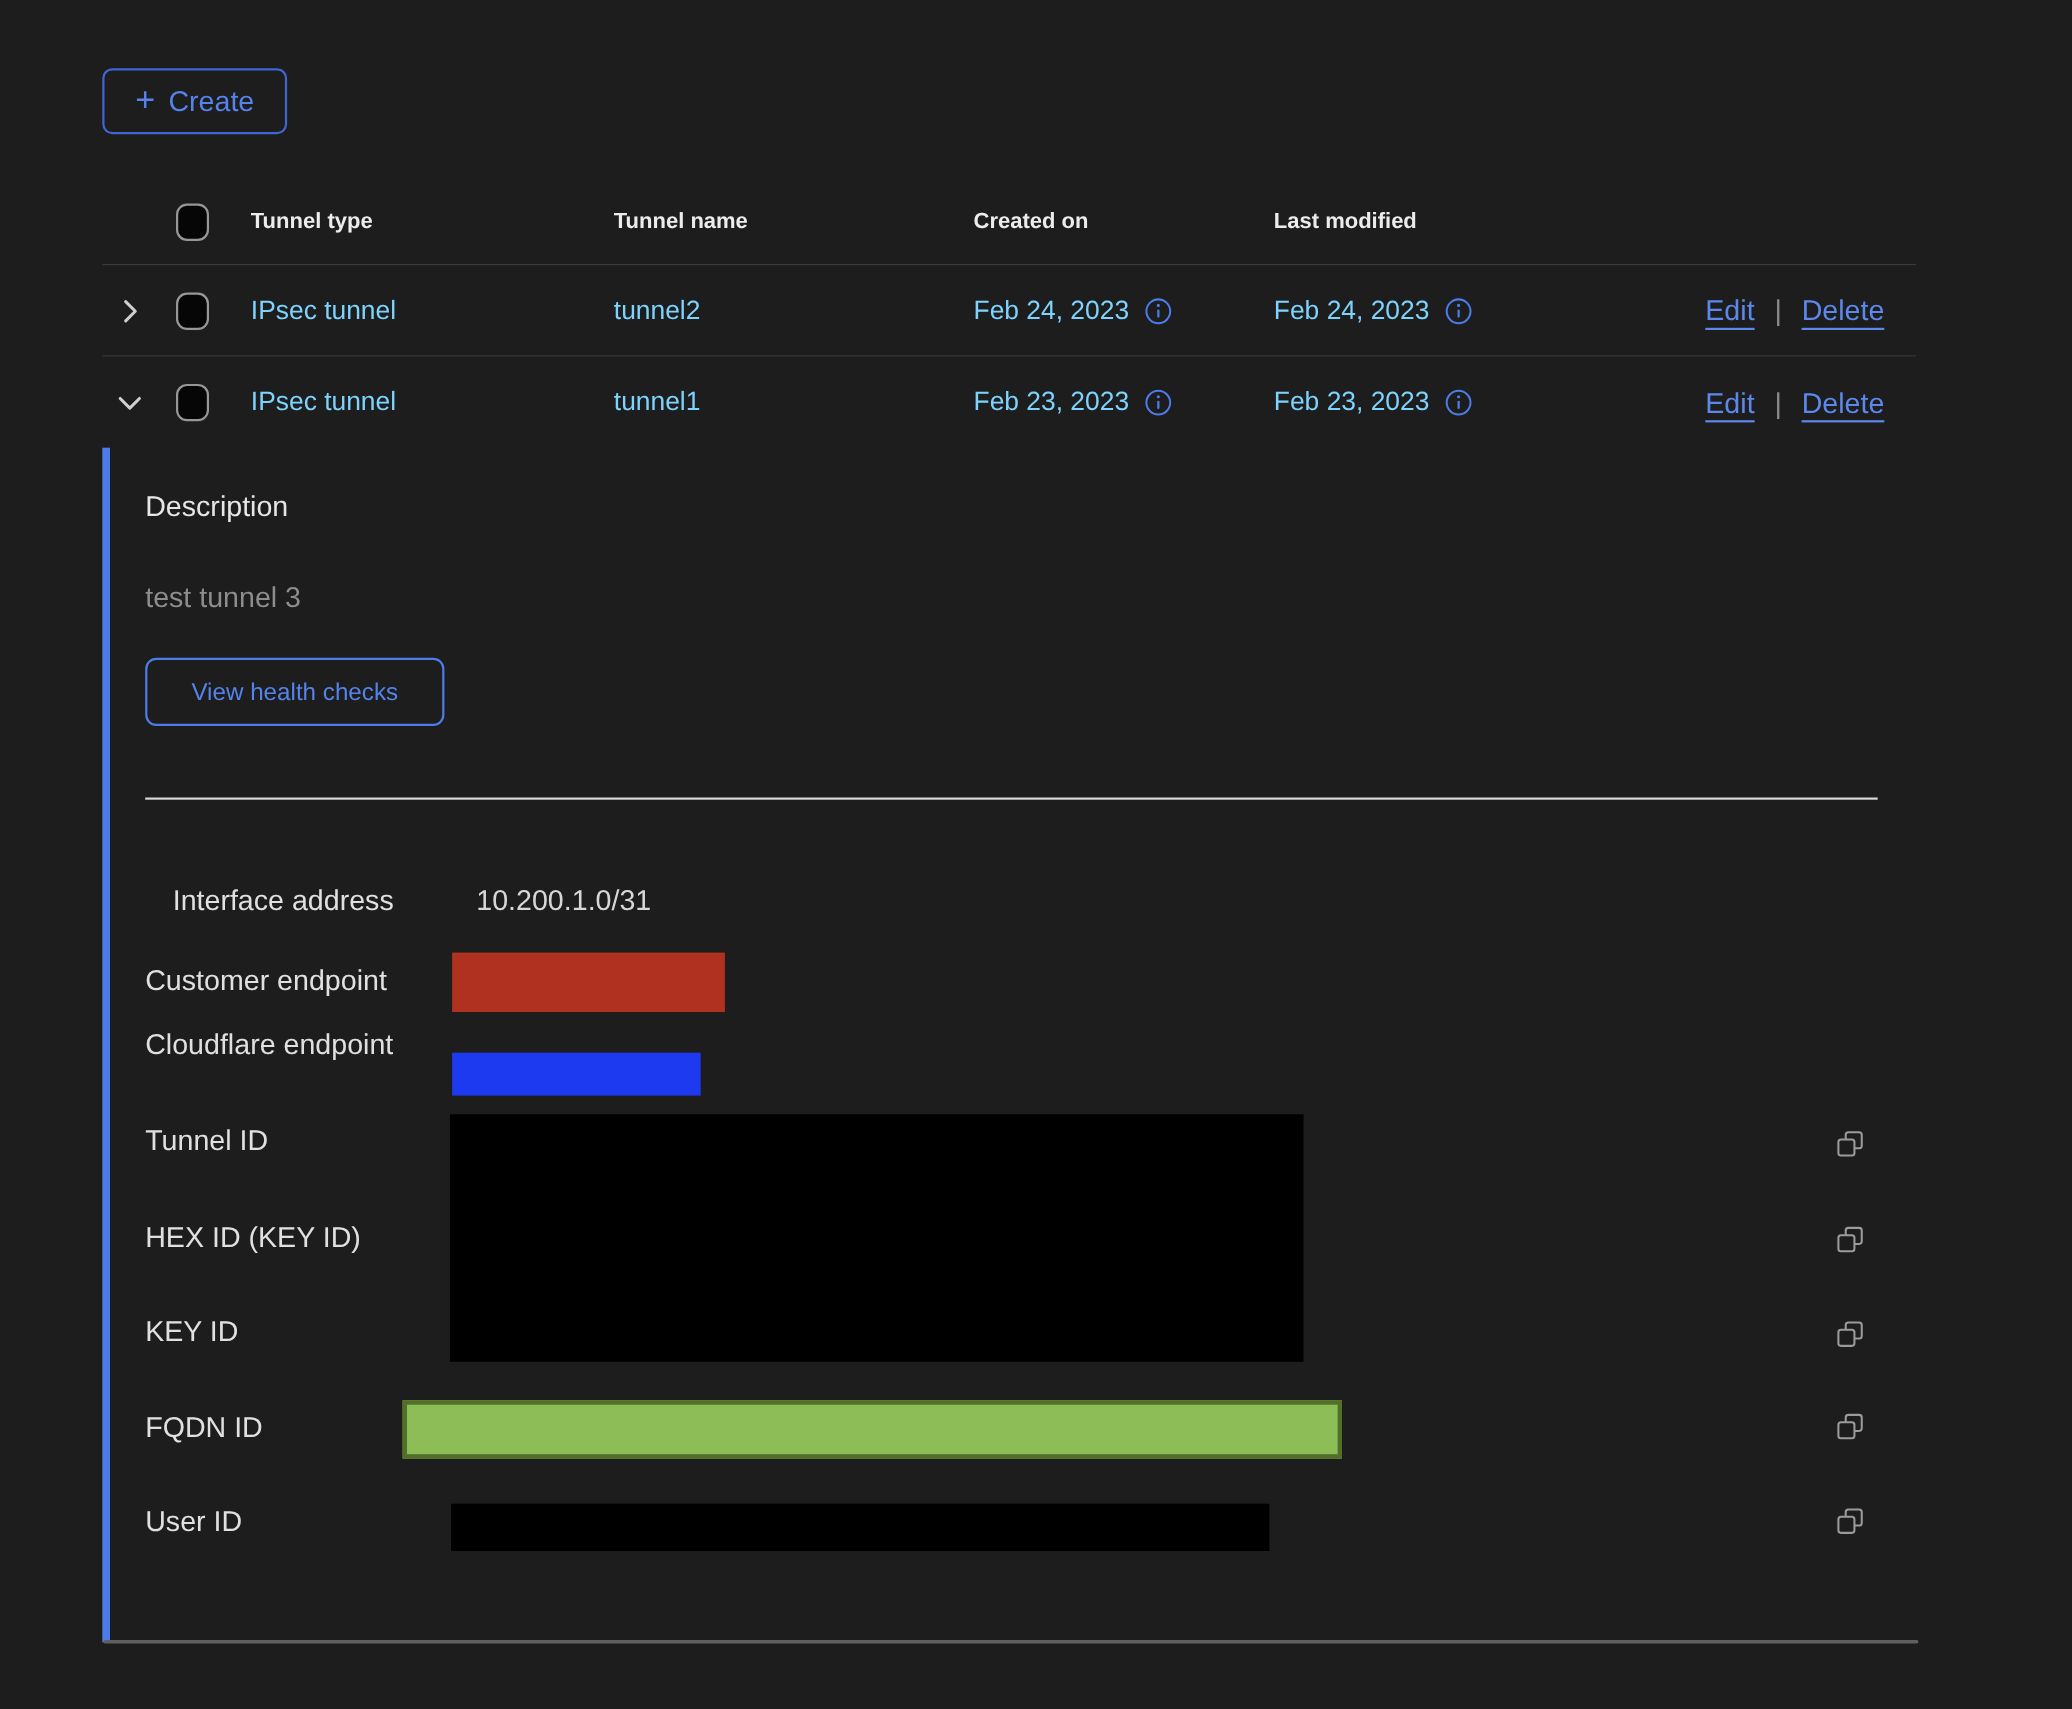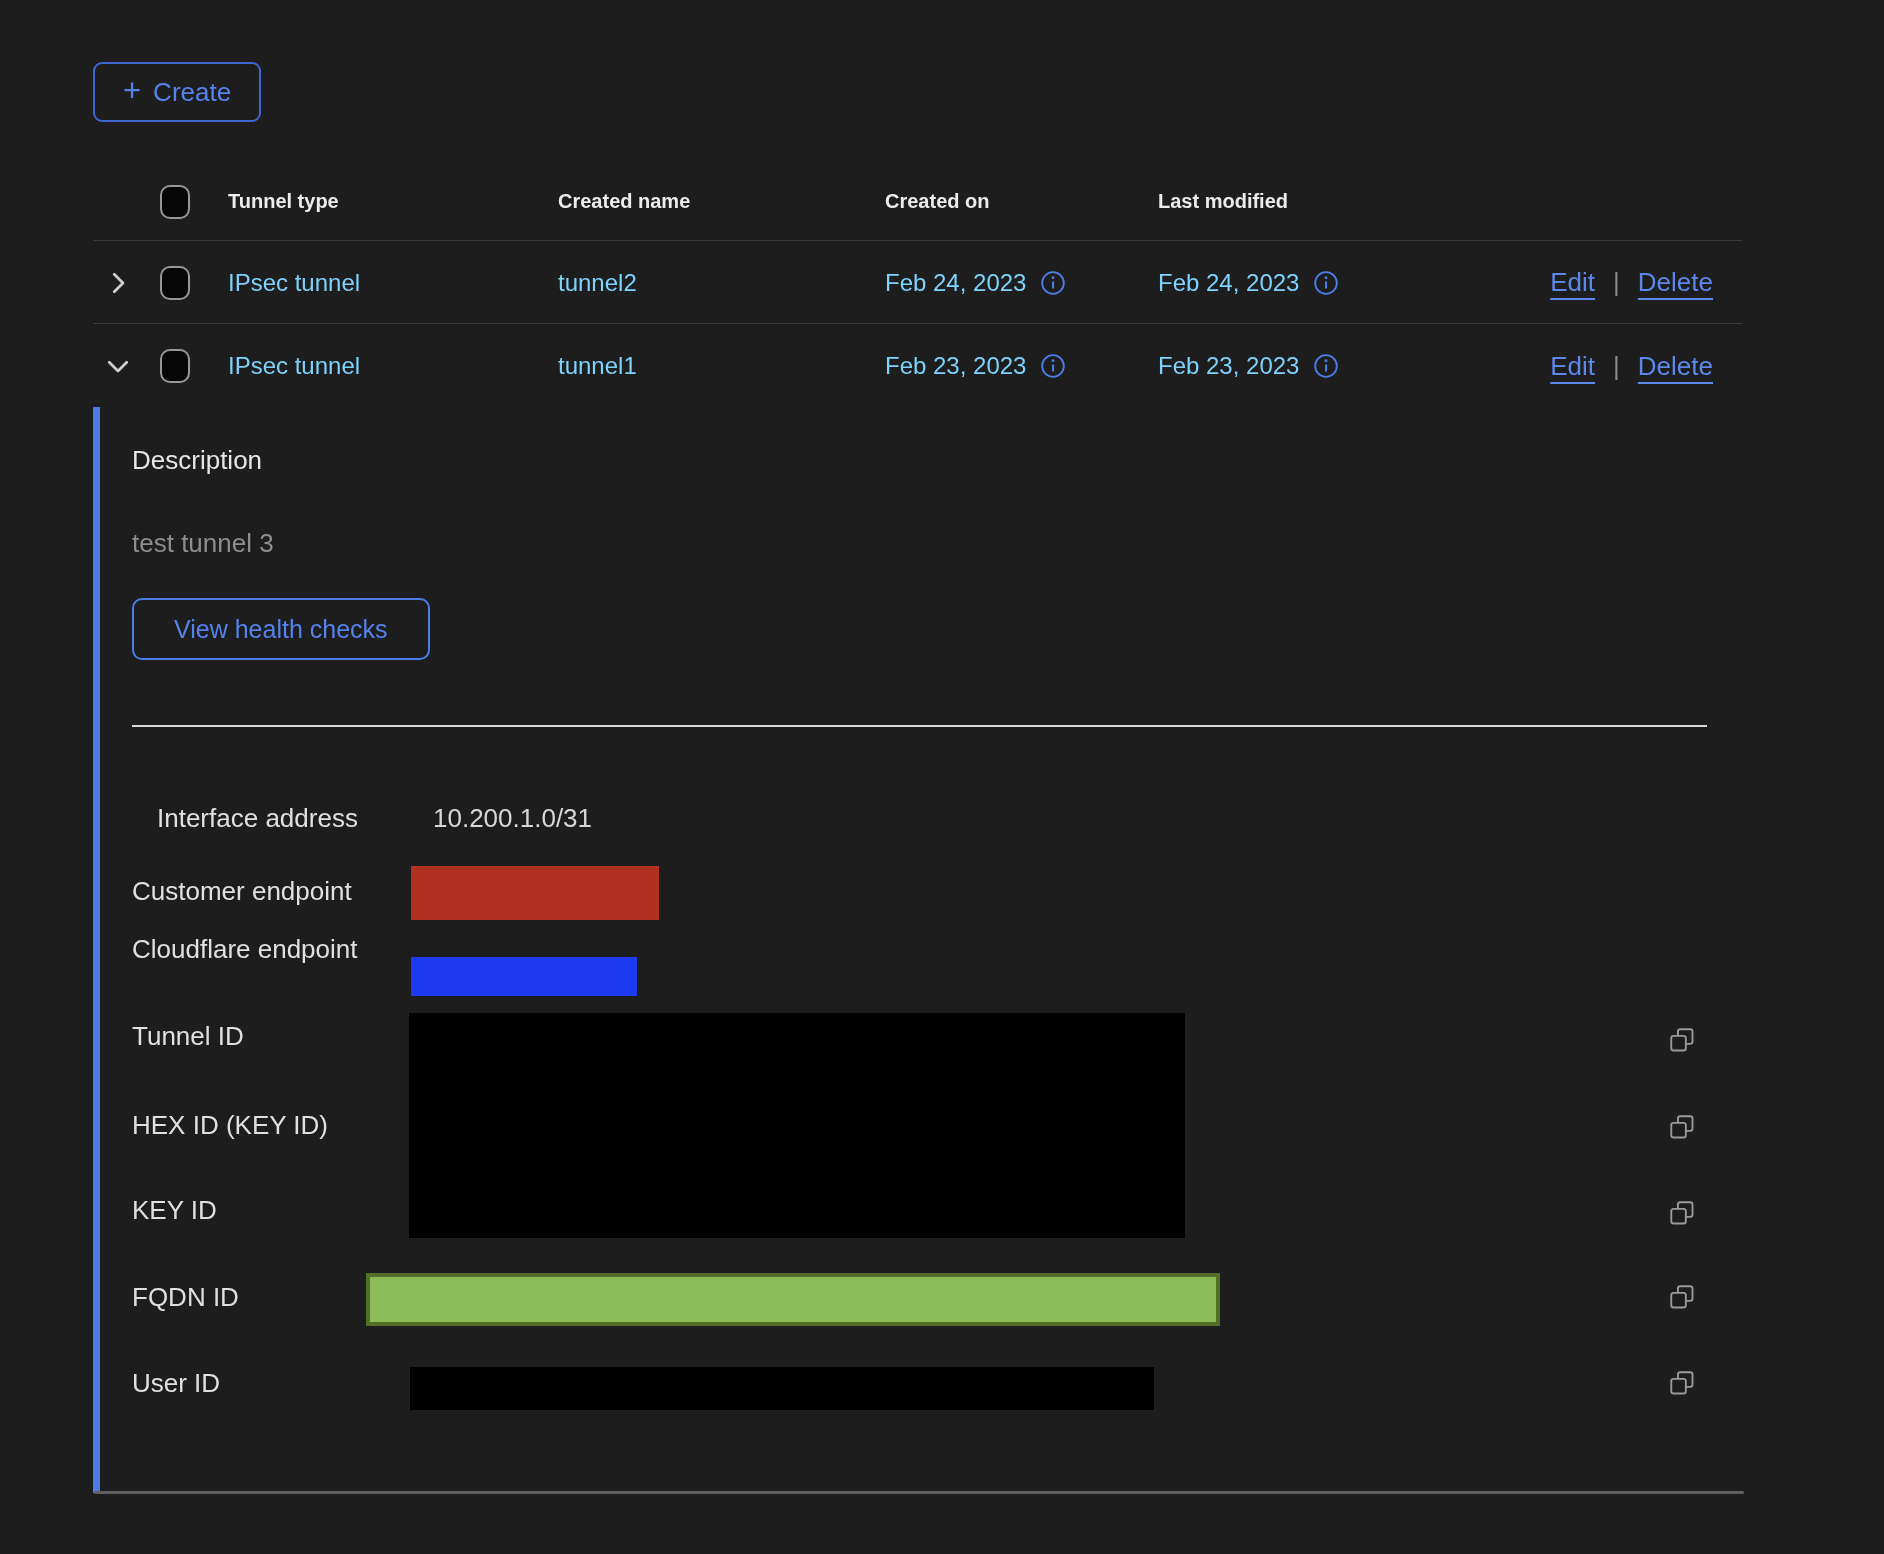--- a/index.html
+++ b/index.html
@@ -55,21 +55,21 @@
   .panel-bar { position:absolute; left:0; top:0; width:7px; height:100%; background:#4c7ce8; }
 
   .p-abs { position:absolute; line-height:32px; font-size:26px;text-align:right; }
   .desc-label { left:39px; top:37px;  color:#e6e6e6; font-weight:500; }
   .desc-value { left:39px; top:120px; color:#8d8d8d; }
 
   .health-btn {
     position:absolute; left:39px; top:191px; height:62px; padding:0 40px;
     display:flex; align-items:center;
     background:transparent; border:2px solid #4c7ce8; border-radius:10px;
-    color:#5483ec; font-size:25px; font-family:inherit; cursor:pointer;
+    color:#5483ec; font-size:22px; font-family:inherit; cursor:pointer;
   }
 
   .panel-divider { position:absolute; left:39px; top:318px; width:1575px; height:2px; background:#d9d9d9; }
 
   .f-label { left:39px; color:#e0e0e0; }
   .lbl-interface { top:395px;margin-left:25px; }
   .lbl-customer  { top:468px; }
   .lbl-cloudflare{ top:526px; }
   .lbl-tunnelid  { top:613px; }
   .lbl-hexid     { top:702px; }
@@ -101,21 +101,21 @@
     <span class="plus">+</span>
     <span>Create</span>
   </button>
 
   <div class="trow thead">
     <div class="col-exp"></div>
     <div class="col-check">
       <span class="checkbox"></span>
     </div>
     <div class="col-type th">Tunnel type</div>
-    <div class="col-name th">Created name</div>
+    <div class="col-name th">Tunnel name</div>
     <div class="col-created th">Created on</div>
     <div class="col-modified th">Last modified</div>
     <div class="col-actions"></div>
   </div>
 
   <div class="trow r0">
     <div class="col-exp">
       <svg class="chev" viewBox="0 0 24 24" fill="none">
         <polyline points="9,5 16,12 9,19" stroke="#cfcfcf" stroke-width="2.2" stroke-linecap="round" stroke-linejoin="round"></polyline>
       </svg>

